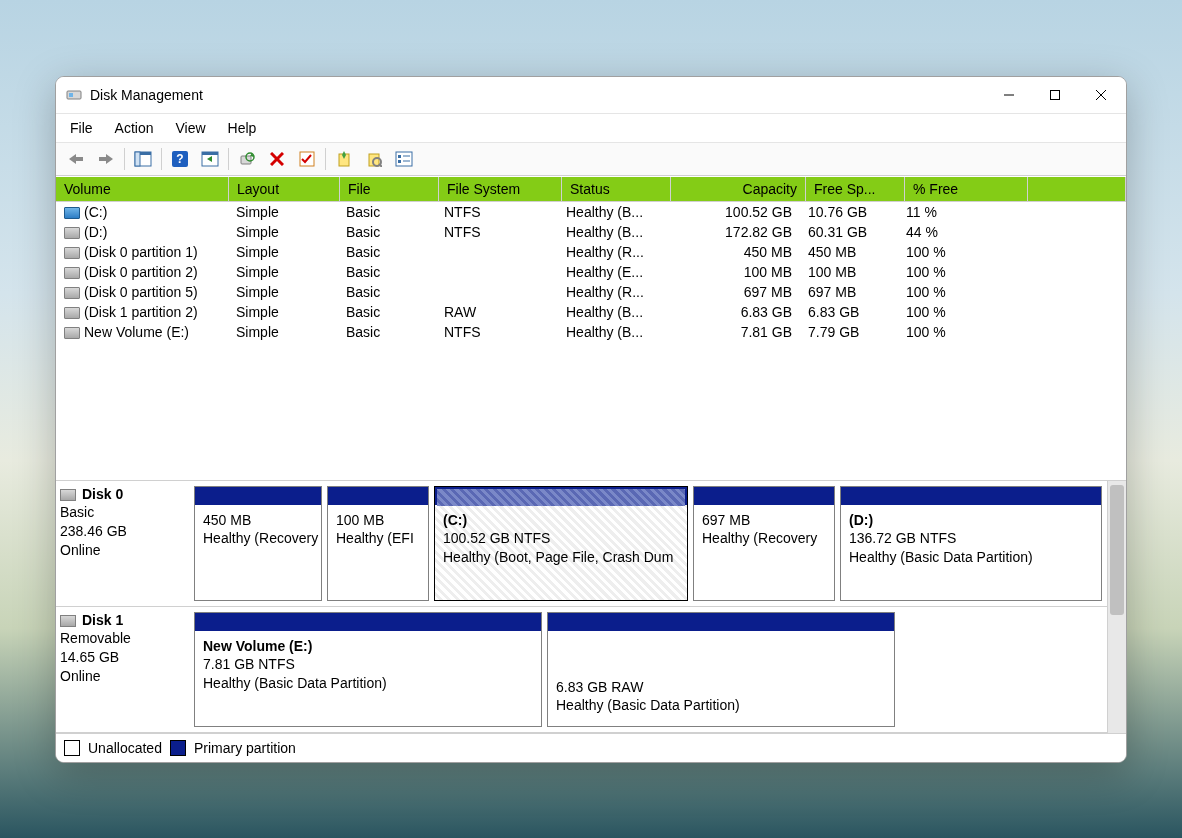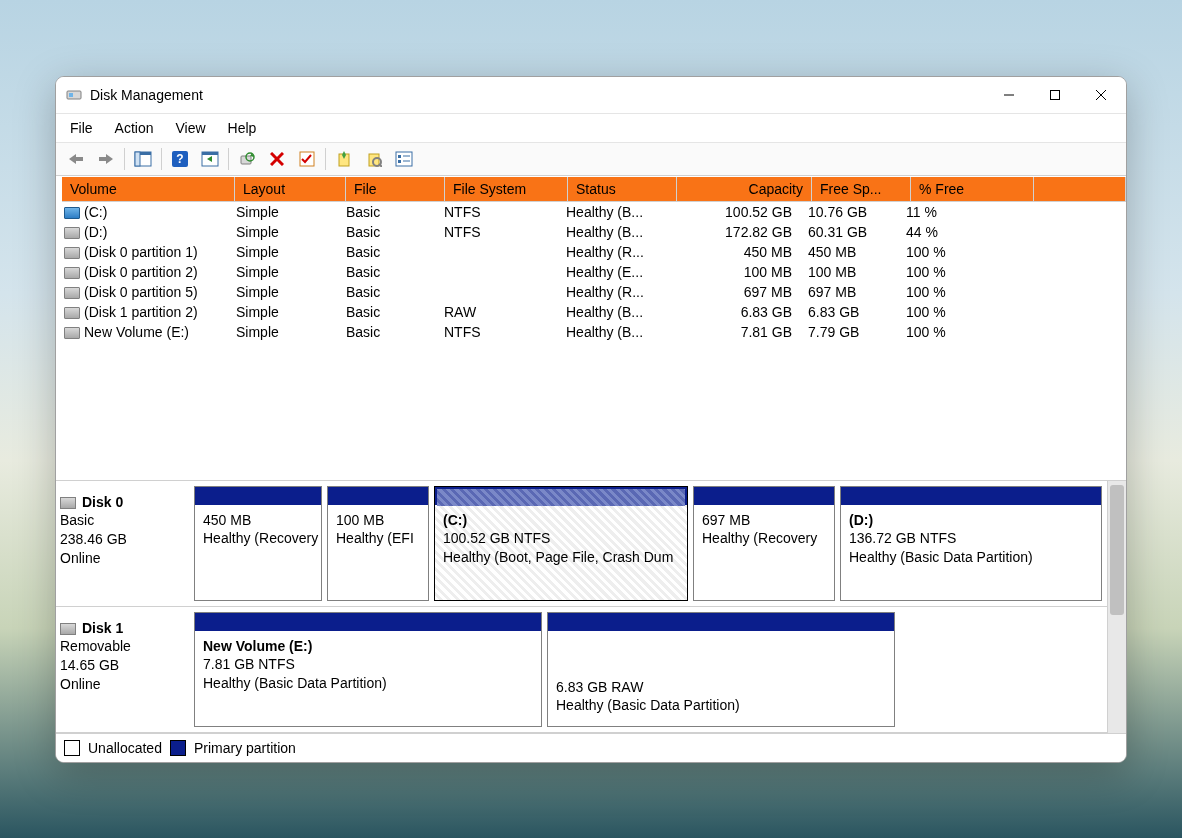--- a/index.html
+++ b/index.html
@@ -11,36 +11,36 @@
             border-bottom:1px solid #e5e5e5;}
   .titlebar .app-icon{width:16px;height:16px;margin-right:8px;display:inline-block;}
   .title-text{flex:1;font-size:14px;color:#000;}
   .win-btn{width:46px;height:32px;display:flex;align-items:center;justify-content:center;color:#000;}
   .menubar{display:flex;gap:18px;padding:4px 12px;background:#fff;border-bottom:1px solid #e5e5e5;font-size:14px;}
   .menubar span{padding:2px 2px;}
   .toolbar{display:flex;align-items:center;gap:2px;padding:2px 6px;background:#fafafa;border-bottom:1px solid #d0d0d0;}
   .tb-btn{width:26px;height:26px;display:flex;align-items:center;justify-content:center;border:1px solid transparent;}
   .tb-sep{width:1px;height:22px;background:#d0d0d0;margin:0 2px;}
   .volume-table{background:#fff;}
-  .vt-header{display:flex;background:#f97316;border-bottom:1px solid #d0d0d0;border-top:1px solid #fff;margin-left:6px;}
+  .vt-header{display:flex;background:#84cc16;border-bottom:1px solid #d0d0d0;border-top:1px solid #fff;}
   .vt-header .col{padding:4px 8px;border-right:1px solid #d0d0d0;font-size:14px;white-space:nowrap;overflow:hidden;}
   .vt-body{height:278px;overflow:auto;background:#fff;}
   .vt-row{display:flex;padding:1px 0;}
   .vt-row .col{padding:1px 8px;white-space:nowrap;overflow:hidden;font-size:14px;}
   .c0{width:156px;} .c1{width:94px;} .c2{width:82px;} .c3{width:106px;}
   .c4{width:92px;} .c5{width:118px;text-align:right;} .c6{width:82px;} .c7{width:106px;} .c8{flex:1;}
   .vol-icon{display:inline-block;width:14px;height:10px;margin-right:4px;vertical-align:middle;}
   .vol-icon.blue{background:linear-gradient(#6fb4e8,#2d7dc5);border:1px solid #1e5a8e;border-radius:1px;}
   .vol-icon.gray{background:linear-gradient(#d8d8d8,#a8a8a8);border:1px solid #808080;border-radius:1px;}
   .graphical{border-top:1px solid #d0d0d0;background:#f4f4f4;display:flex;}
   .gcol{flex:1;}
   .gscroll{width:18px;background:#e8e8e8;border-left:1px solid #d0d0d0;position:relative;}
   .gscroll .thumb{position:absolute;left:2px;right:2px;top:4px;height:130px;background:#c0c0c0;border-radius:3px;}
   .disk-row{display:flex;border-bottom:1px solid #d0d0d0;background:#fff;}
-  .disk-info{width:130px;padding:4px;font-size:14px;line-height:1.35;margin-top:8px;}
+  .disk-info{width:130px;padding:4px;font-size:14px;line-height:1.35;}
   .disk-info .dicon{display:inline-block;width:14px;height:10px;margin-right:6px;
                     background:linear-gradient(#d8d8d8,#a8a8a8);border:1px solid #808080;vertical-align:middle;}
   .disk-info b{font-weight:600;}
   .partitions{flex:1;display:flex;gap:5px;padding:5px 5px 5px 0;}
   .part{border:1px solid #808080;display:flex;flex-direction:column;overflow:hidden;}
   .part .stripe{height:18px;background:#0b1e8c;}
   .part .pbody{padding:6px 8px;font-size:14px;line-height:1.35;flex:1;background:#fff;overflow:hidden;white-space:nowrap;}
   .part.selected{border:1px solid #000;}
   .part.selected .pbody{background:repeating-linear-gradient(45deg,#fff,#fff 3px,#eee 3px,#eee 6px);}
   .part.selected .stripe{position:relative;}

